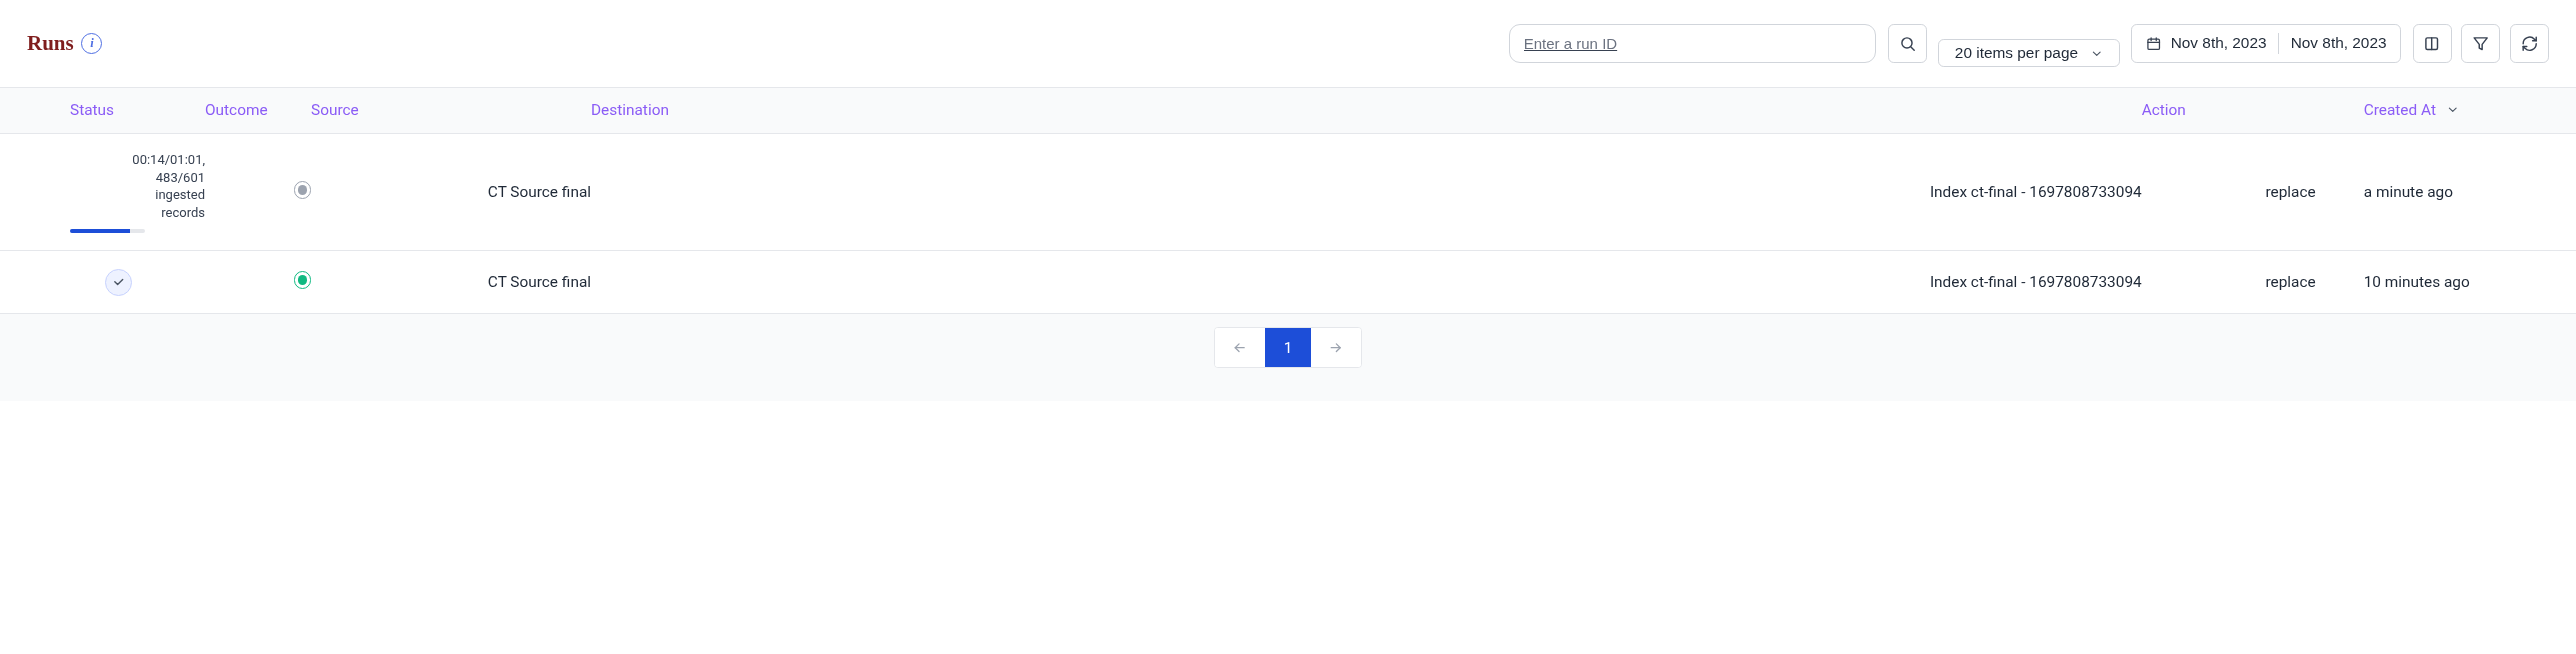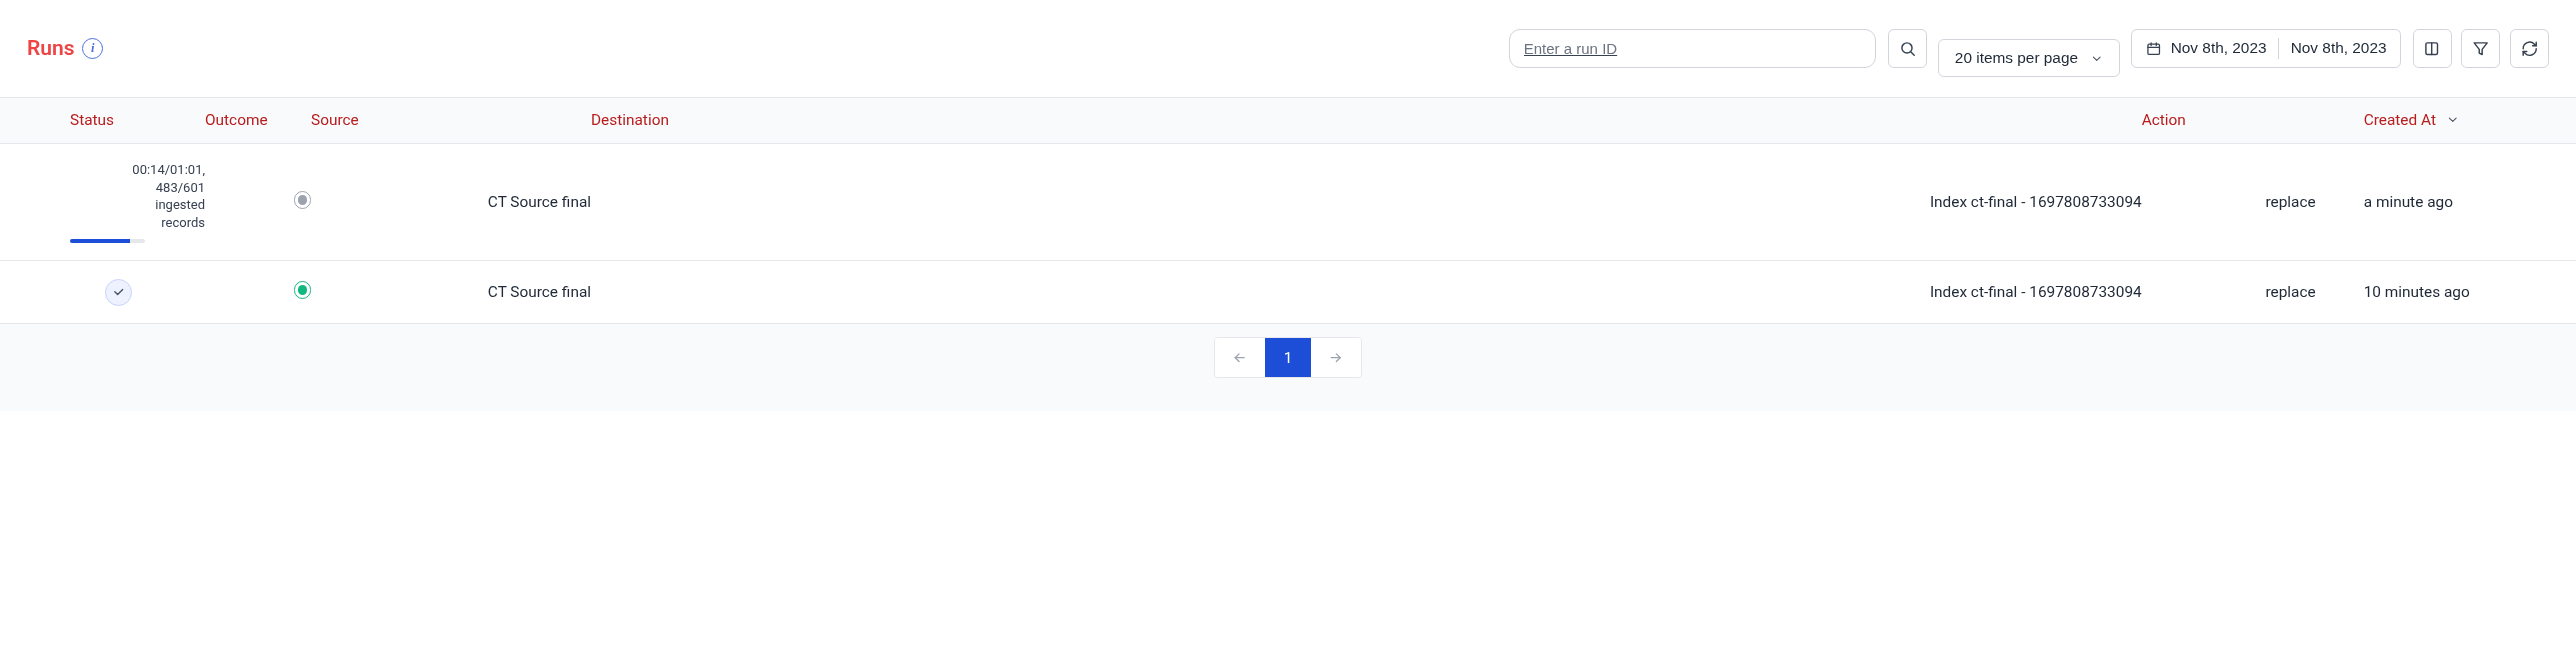--- a/index.html
+++ b/index.html
@@ -21,21 +21,22 @@
     }
     .title-group {
       display: flex;
       align-items: center;
       gap: 7.7px;
       flex: 0 0 auto;
     }
     .title {
       font-size: 21px;
       font-weight: 600;
-      color: #ef4444;
+      color: #7f1d1d;
+      font-family: Liberation Serif, serif;
     }
     .info-icon-circle {
       width: 21px;
       height: 21px;
       border: 1.9px solid #4f6fe3;
       border-radius: 50%;
       display: flex;
       align-items: center;
       justify-content: center;
       color: #4f6fe3;
@@ -70,21 +71,21 @@
       display: flex;
       align-items: center;
       justify-content: center;
       cursor: pointer;
       color: #374151;
     }
     .icon-btn svg {
       stroke: #374151;
     }
     .select-btn {
-      height: 38px;
+      height: 28px;
       border: 1px solid #d1d5db;
       border-radius: 5.8px;
       background: #fff;
       display: flex;
       align-items: center;
       gap: 11.6px;
       padding: 0 15.4px;
       cursor: pointer;
       font-size: 15.4px;
       color: #1f2937;
@@ -120,21 +121,21 @@
       width: 100%;
     }
     .thead-row {
       display: flex;
       align-items: center;
       padding: 13.5px 19.3px 13.5px 70px;
       background: #f9fafb;
       border-top: 1px solid #e5e7eb;
       border-bottom: 1px solid #e5e7eb;
       font-size: 15.4px;
-      color: #b91c1c;
+      color: #8b5cf6;
     }
     .col-status { width: 135px; }
     .col-outcome { width: 106px; }
     .col-source { width: 280px; }
     .col-destination { width: 502px; flex: 1 1 auto; }
     .col-action { width: 174px; }
     .col-created { width: 193px; display:flex; align-items:center; gap:9.7px;margin-left:48px;}
     .tbody-row {
       display: flex;
       align-items: center;

